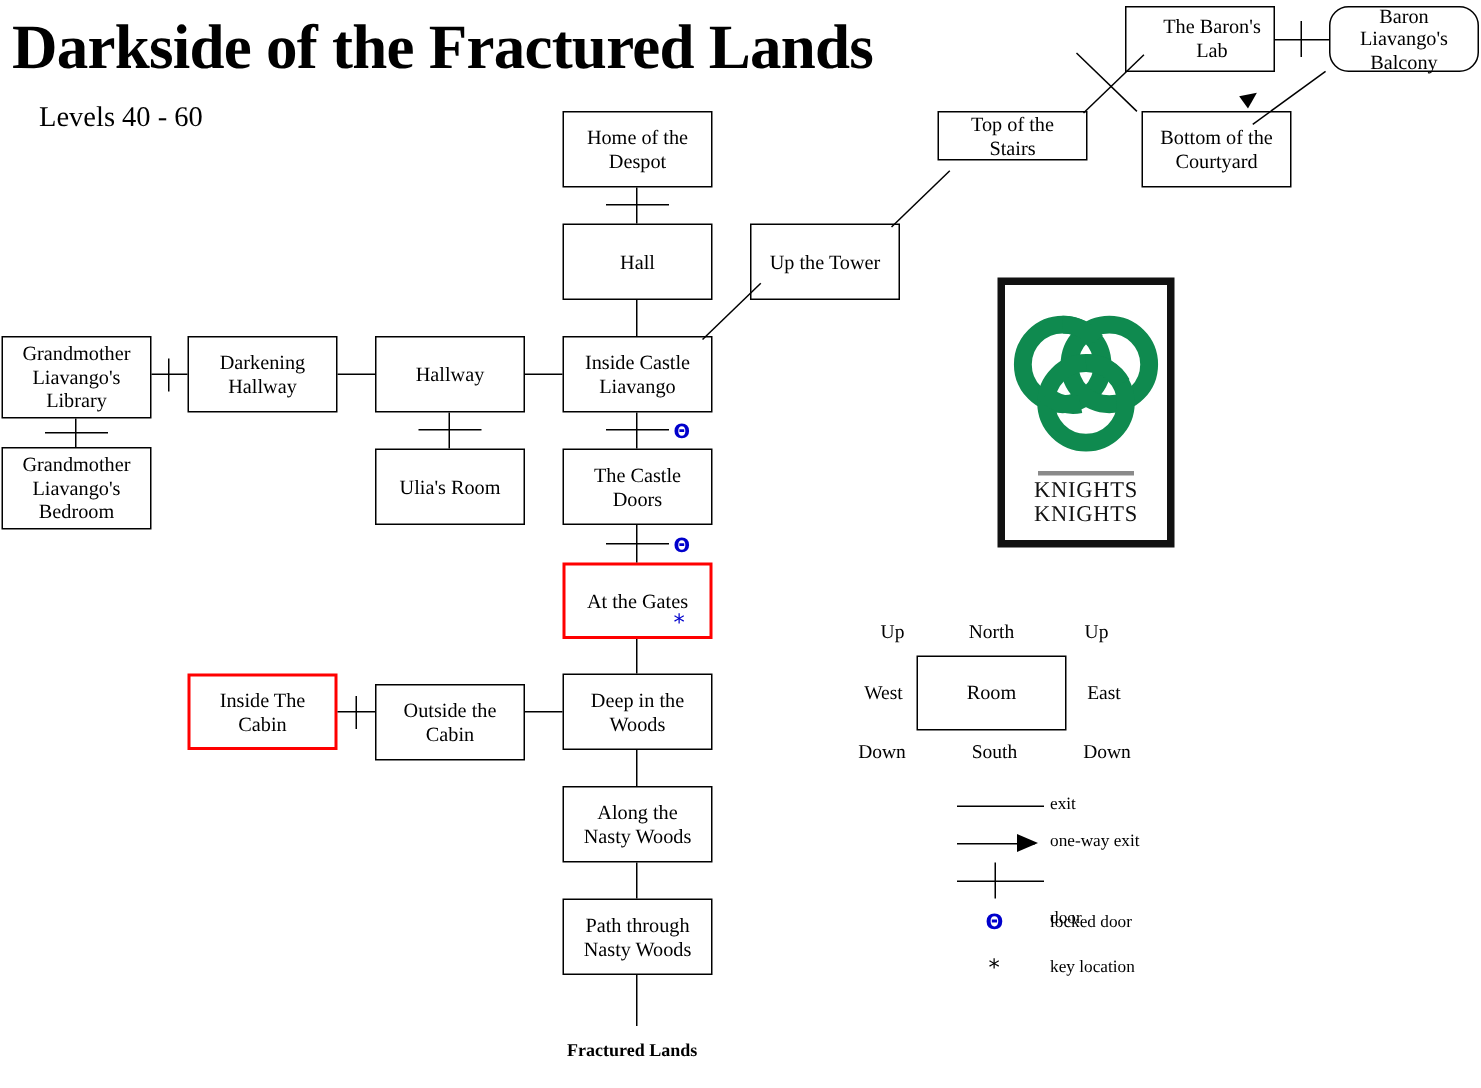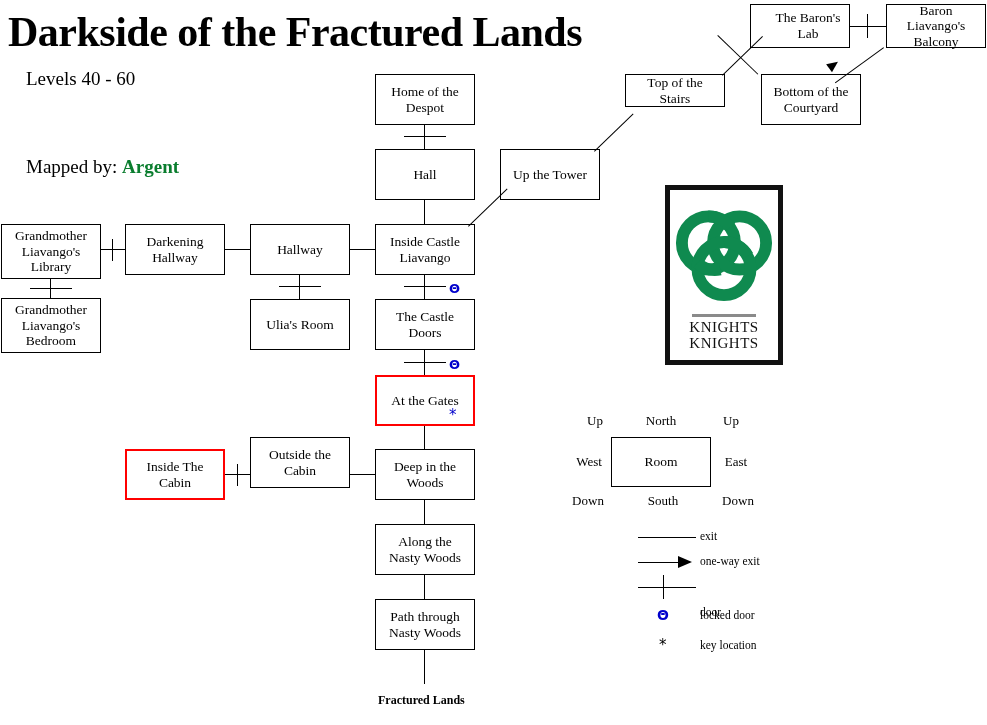--- a/index.html
+++ b/index.html
@@ -53,24 +53,20 @@
   .lg-txt{position:absolute;font-size:11.5px;white-space:nowrap;}
   .foot{position:absolute;font-size:12px;font-weight:bold;white-space:nowrap;}
 </style>
 </head>
 <body>
 
 <div id="stage">
 
   <div class="title">Darkside of the Fractured Lands</div>
   <div class="subline" style="left:26px;top:68px;">Levels 40 - 60</div>
-  <div class="subline" style="left:26px;top:156px;">
-    <span>Mapped by:</span>
-    <span class="green">Argent</span>
-  </div>
 
   <div id="rooms-layer">
       <div class="room" style="left: 375px; top: 74px; width: 100px; height: 51px;">
         <span style="white-space: pre-line;">Home of the
 Despot</span>
       </div>
       <div class="room" style="left: 375px; top: 149px; width: 100px; height: 51px;">
         <span style="white-space: pre-line;">Hall</span>
       </div>
       <div class="room" style="left: 375px; top: 224px; width: 100px; height: 51px;">
@@ -99,21 +95,21 @@
       <div class="room" style="left: 500px; top: 149px; width: 100px; height: 51px;">
         <span style="white-space: pre-line;">Up the Tower</span>
       </div>
       <div class="room" style="left: 625px; top: 74px; width: 100px; height: 33px;">
         <span style="white-space: pre-line;">Top of the
 Stairs</span>
       </div>
       <div class="room" style="left: 750px; top: 4px; width: 100px; height: 44px;">
         <span style="white-space: pre-line; margin-left: 16px;">The Baron's Lab</span>
       </div>
-      <div class="room" style="left: 886px; top: 4px; width: 100px; height: 44px;">
+      <div class="room" style="left: 886px; top: 4px; width: 100px; height: 44px; border-radius: 13px;">
         <span style="white-space: pre-line;">Baron Liavango's
 Balcony</span>
       </div>
       <div class="room" style="left: 761px; top: 74px; width: 100px; height: 51px;">
         <span style="white-space: pre-line;">Bottom of the
 Courtyard</span>
       </div>
       <div class="room" style="left: 250px; top: 224px; width: 100px; height: 51px;">
         <span style="white-space: pre-line;">Hallway</span>
       </div>
@@ -127,21 +123,21 @@
       <div class="room" style="left: 1px; top: 224px; width: 100px; height: 55px;">
         <span style="white-space: pre-line;">Grandmother
 Liavango's
 Library</span>
       </div>
       <div class="room" style="left: 1px; top: 298px; width: 100px; height: 55px;">
         <span style="white-space: pre-line;">Grandmother
 Liavango's
 Bedroom</span>
       </div>
-      <div class="room" style="left: 250px; top: 437px; width: 100px; height: 51px;">
+      <div class="room" style="left: 250px; top: 456px; width: 100px; height: 51px;">
         <span style="white-space: pre-line;">Outside the
 Cabin</span>
       </div>
       <div class="room red" style="left: 125px; top: 449px; width: 100px; height: 51px;">
         <span style="white-space: pre-line;">Inside The
 Cabin</span>
       </div>
     </div>
 
   <div id="links-layer">

